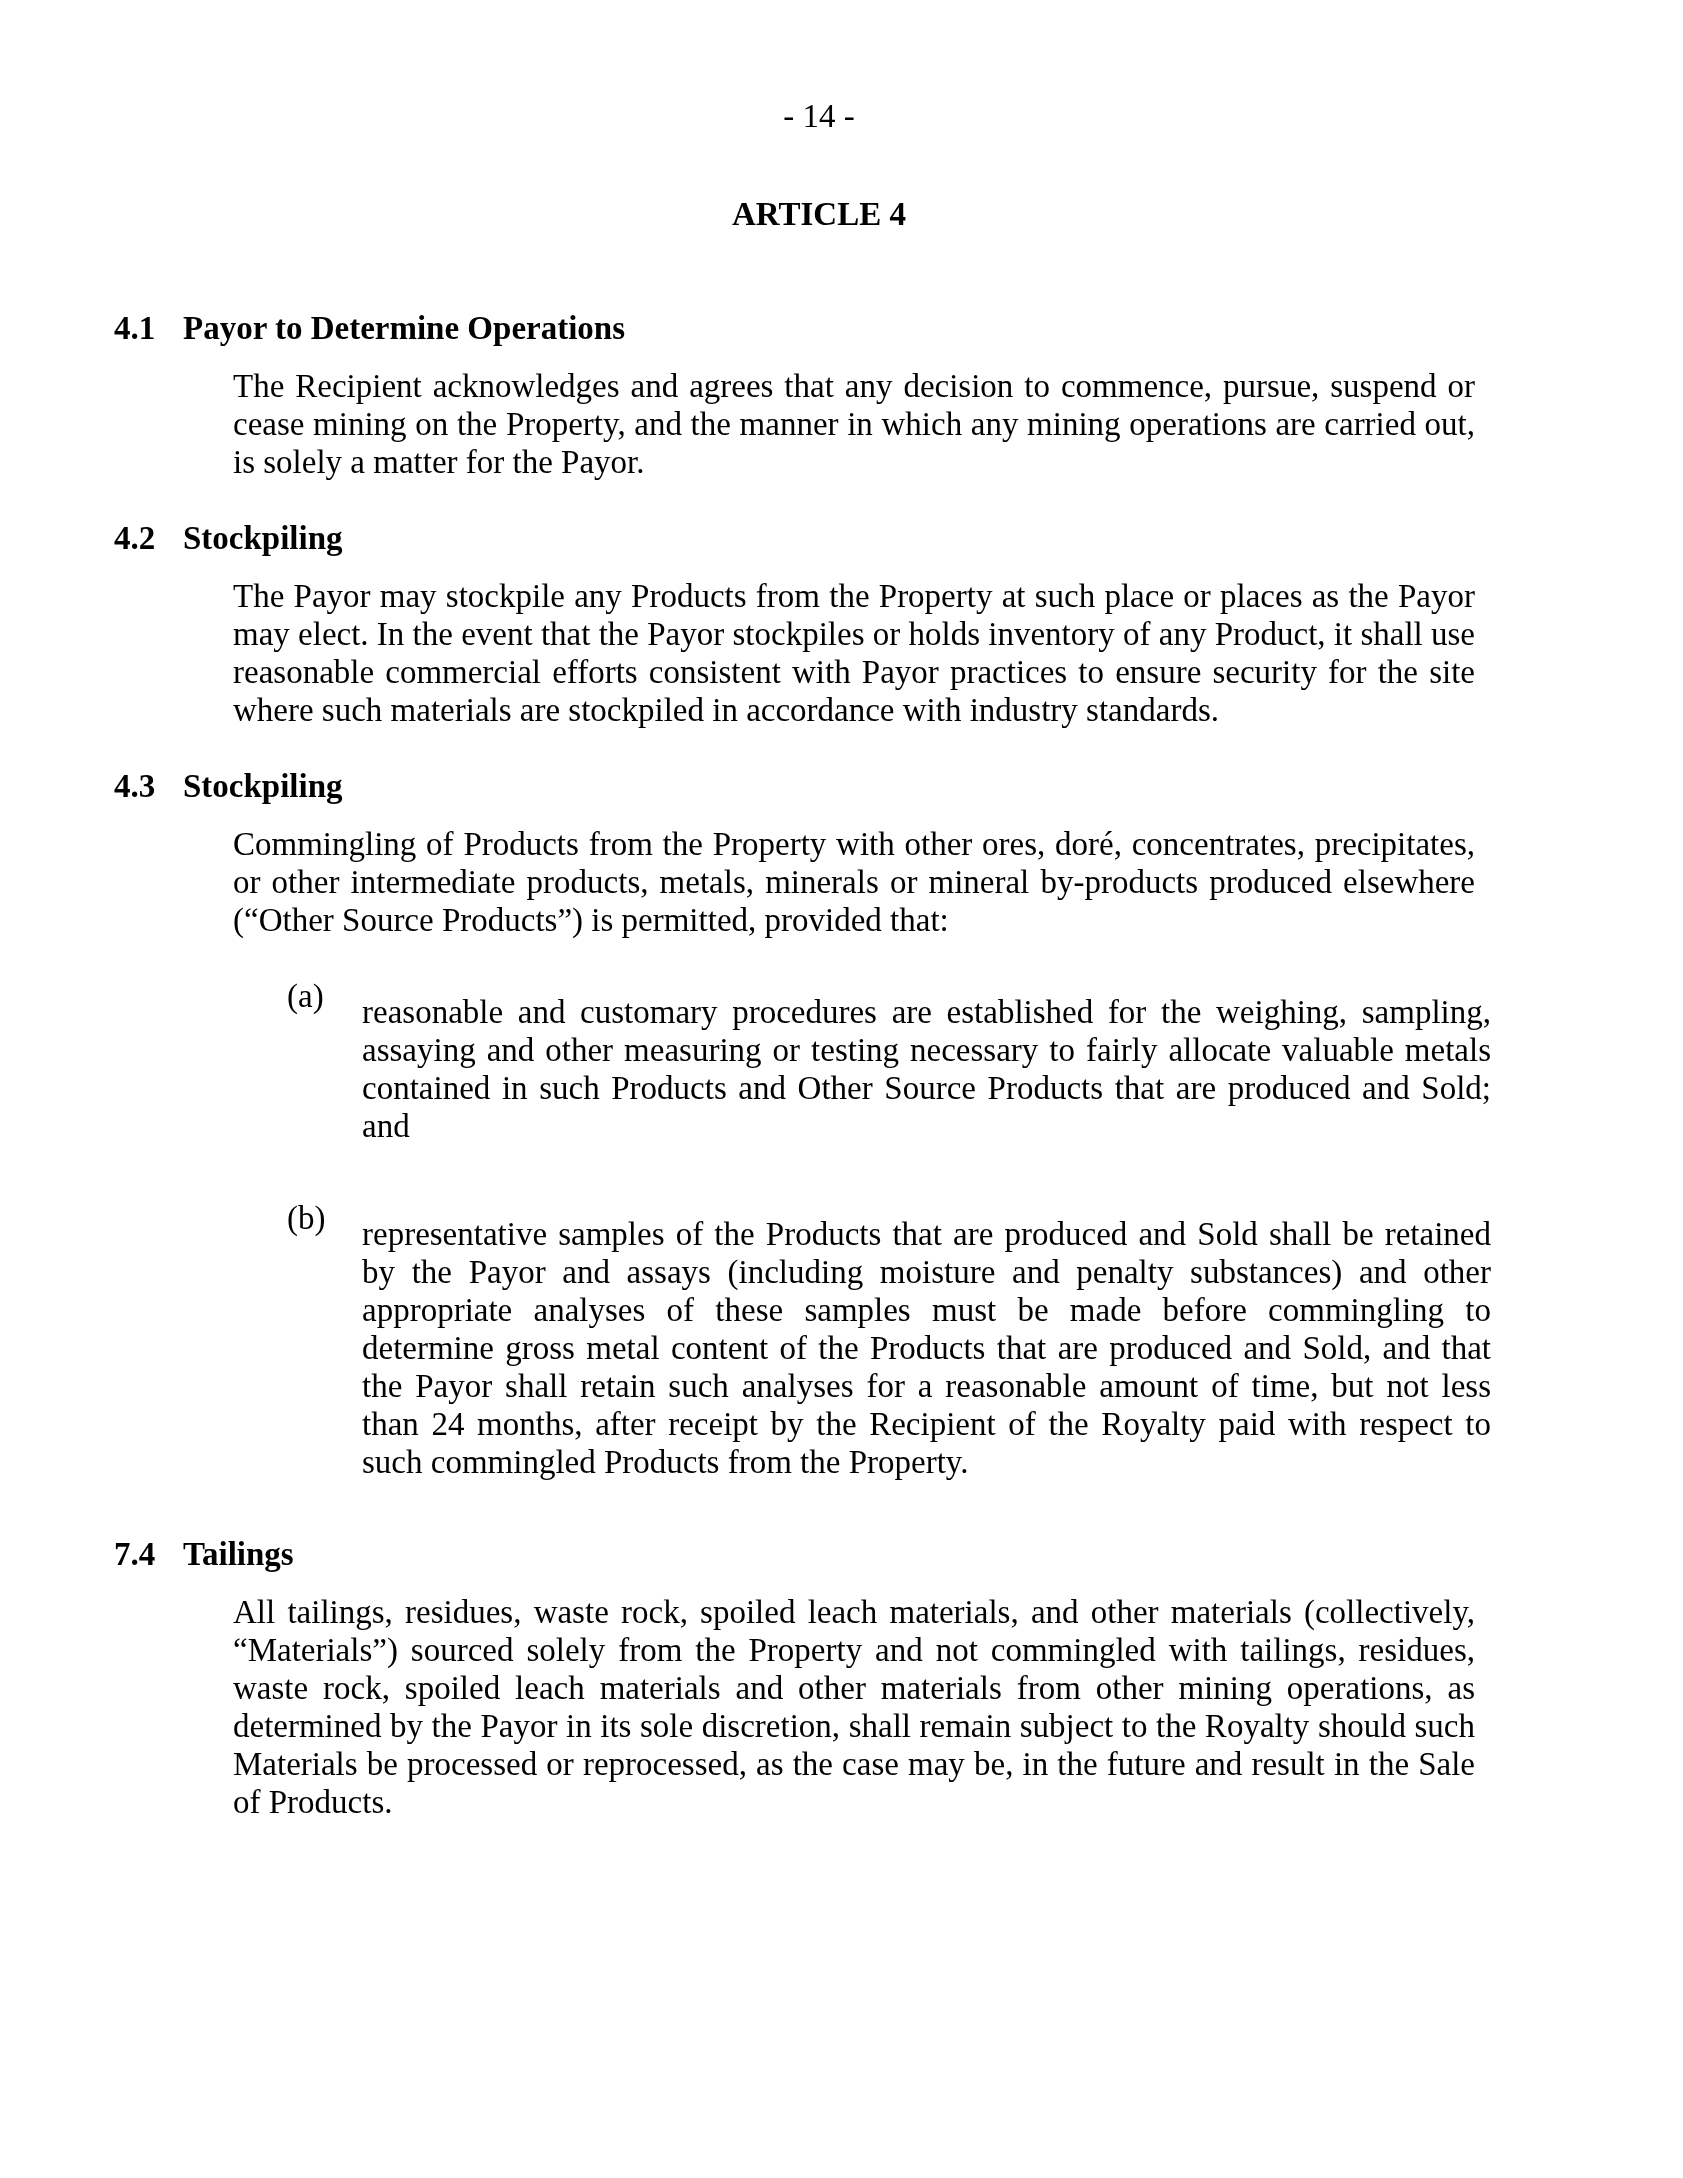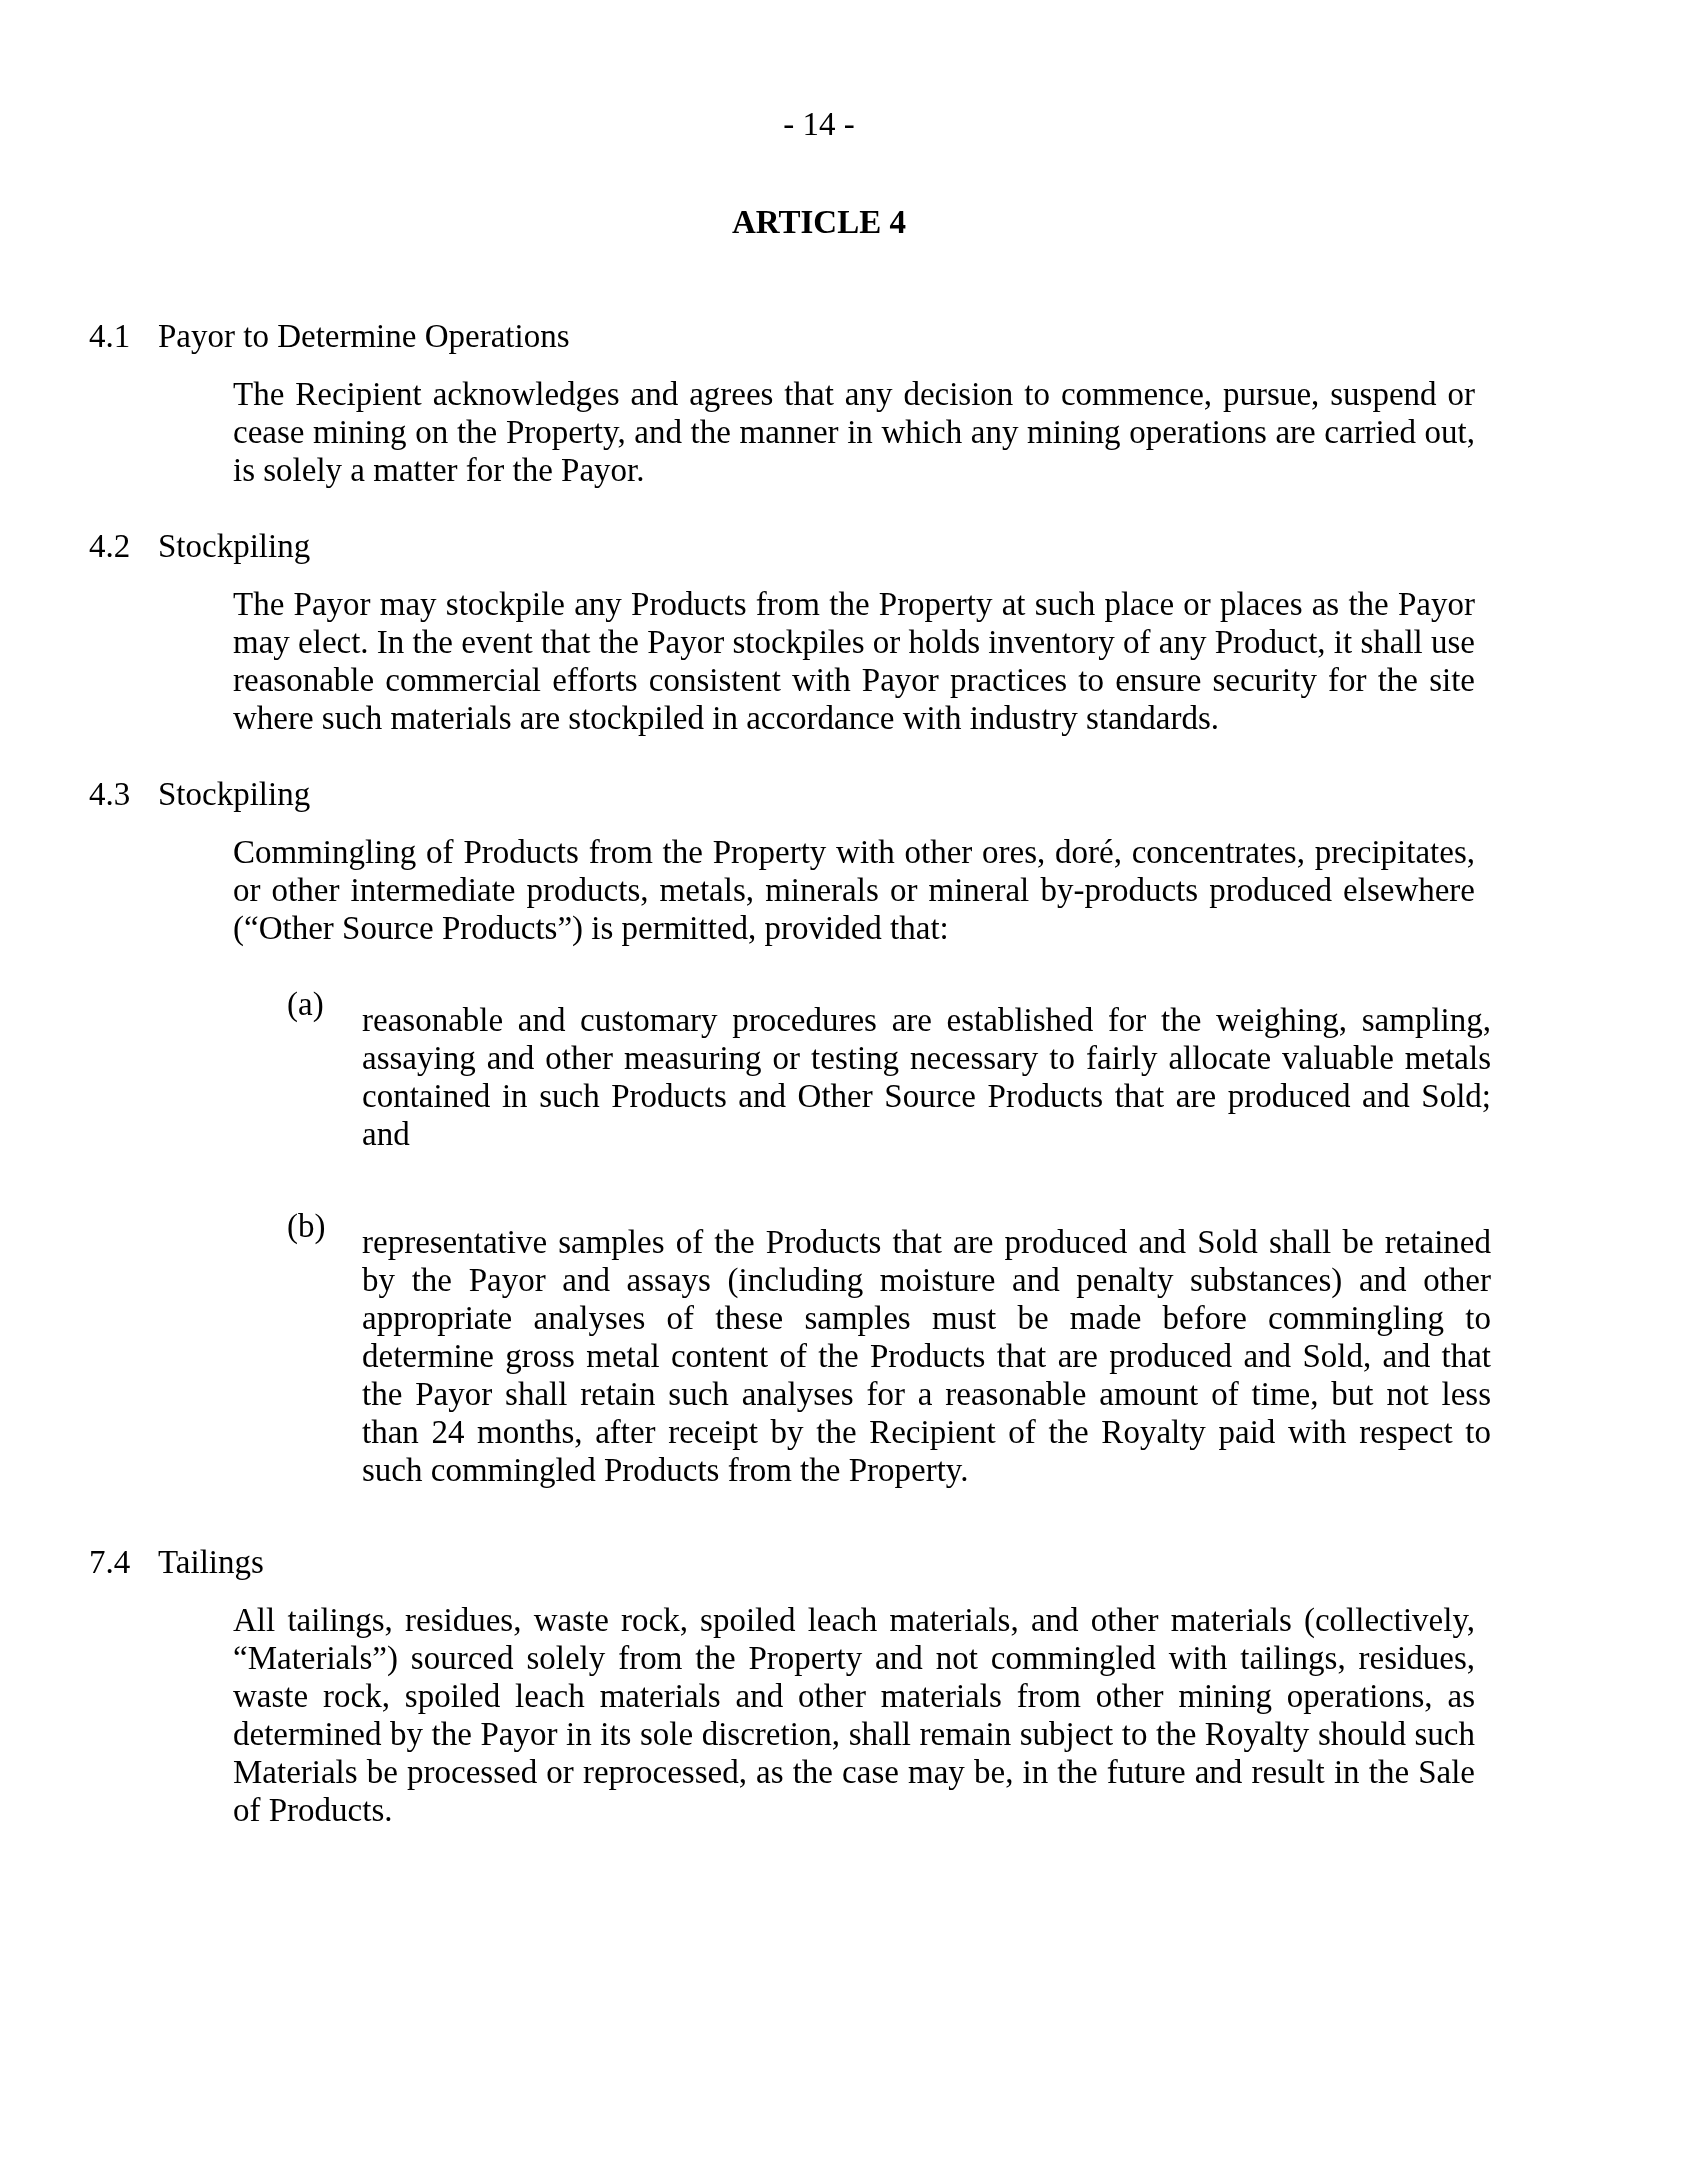--- a/index.html
+++ b/index.html
@@ -21,31 +21,30 @@
     overflow: hidden;
   }
   
   .center-col {
     width: 1312px;
     margin-left: 163px;
     text-align: center;
   }
   .page-number {
     margin-bottom: 59px;
-    margin-top: 8px;
   }
   .article-title {
     font-weight: bold;
     line-height: 40px;
     margin-bottom: 75px;
   }
   .sec-head {
     display: flex;
-    font-weight: normal;
-    margin: 0 0 20px 89px;
+    font-weight: bold;
+    margin: 0 0 20px 114px;
   }
   .sec-num {
     flex: 0 0 69px;
   }
   .sec-title {
     flex: 1 1 auto;
   }
   .sec-body {
     margin: 0 0 38px 233px;
     width: 1242px;

